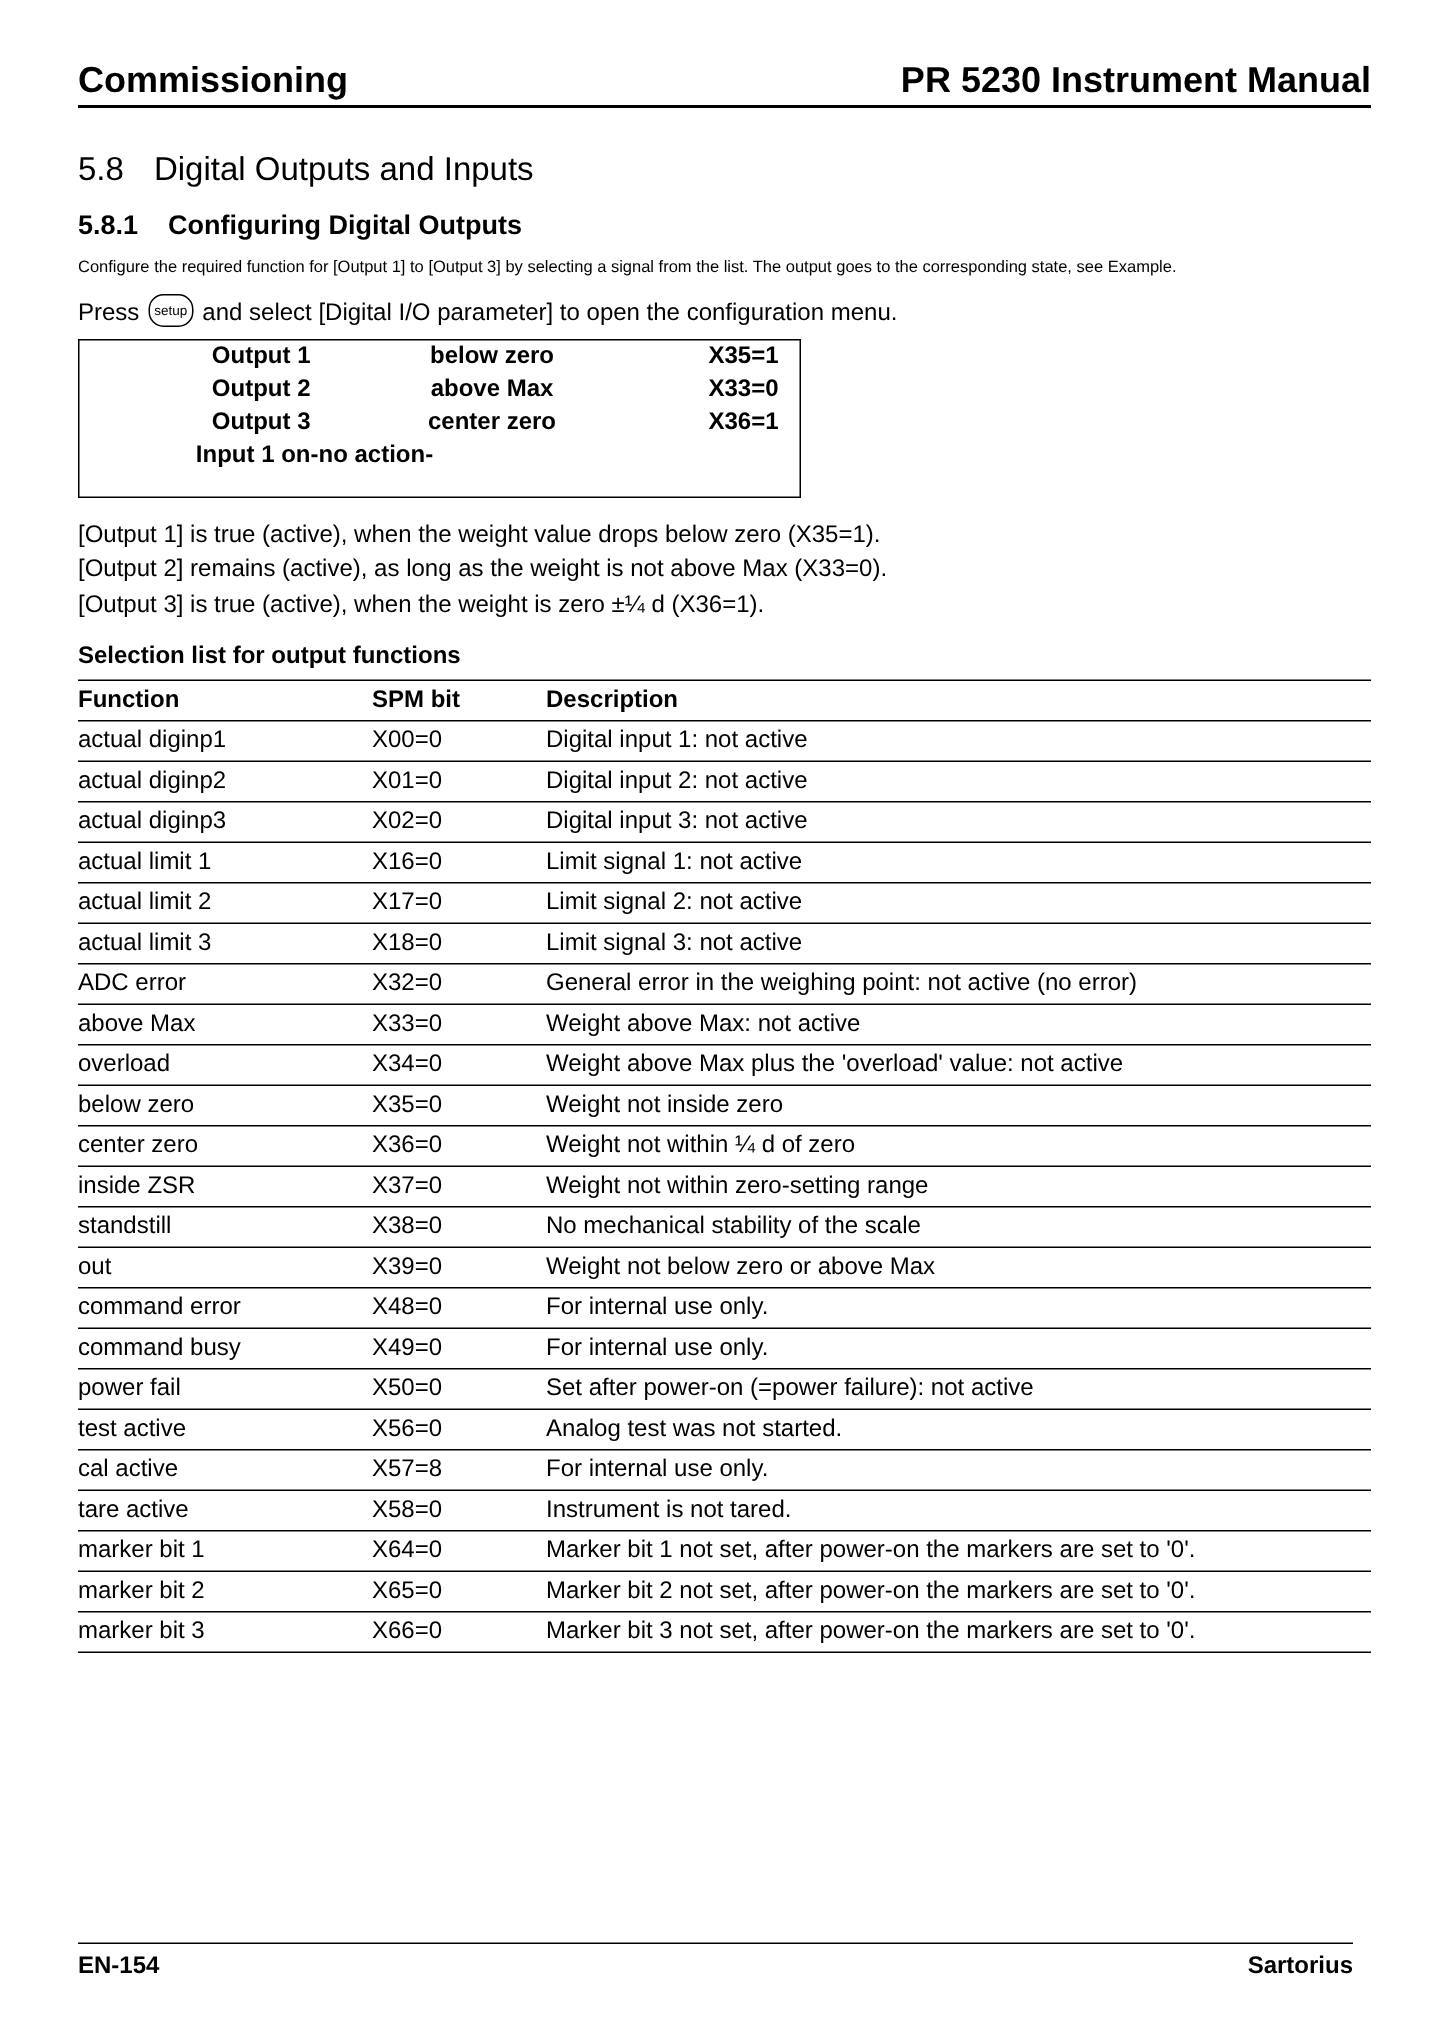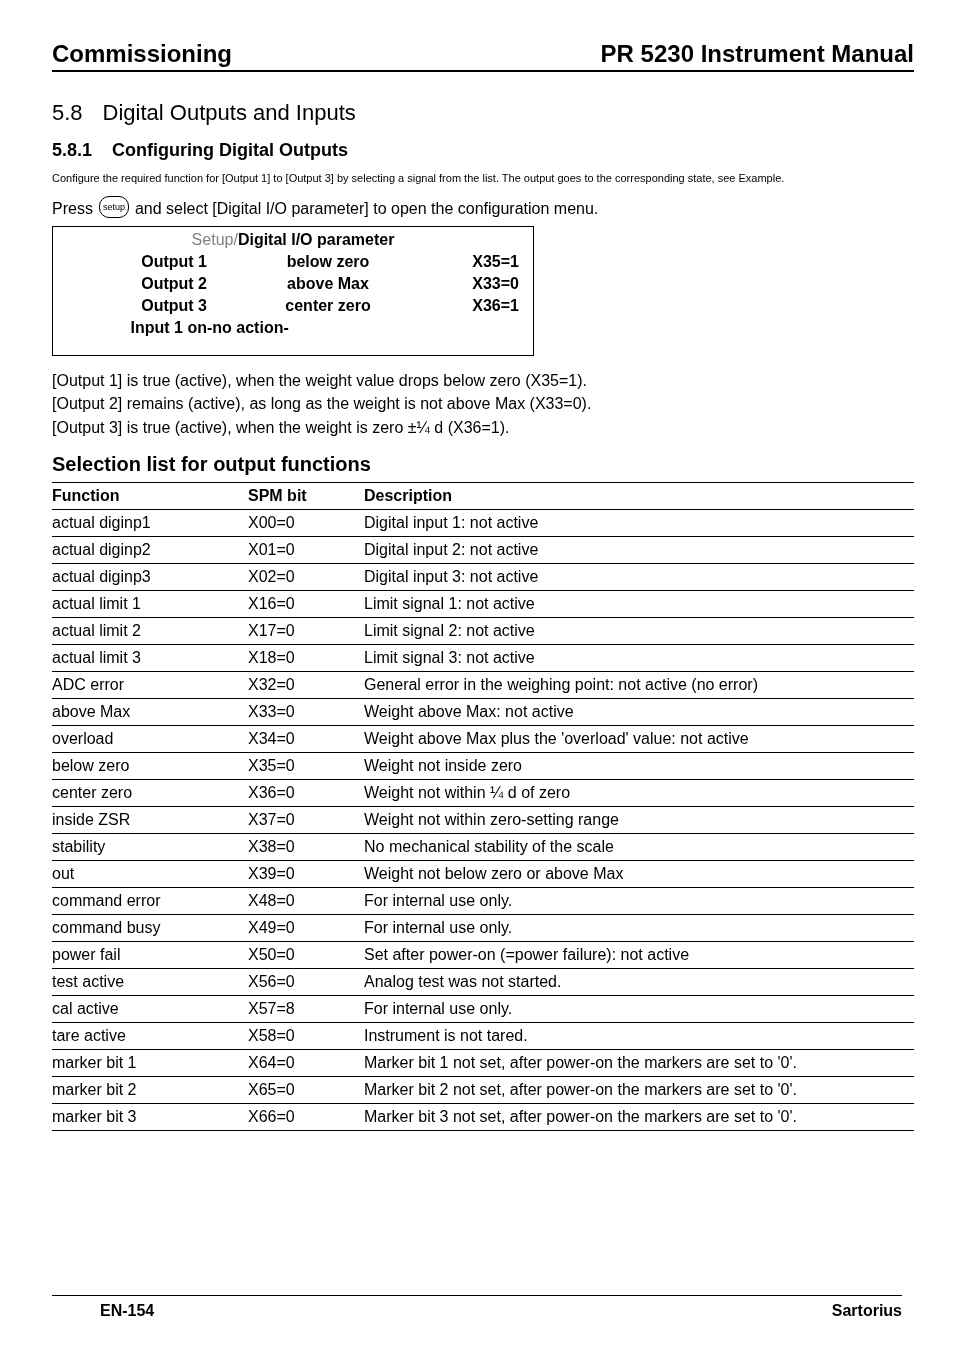--- a/index.html
+++ b/index.html
@@ -82,21 +82,21 @@
     display: flex;
     padding: 2px 14px;
   }
   .param-row .c1 { flex: 0 0 140px; font-weight: 700; text-align: right; }
   .param-row .c2 { flex: 1; text-align: center; font-weight: 700; }
   .param-row .c3 { flex: 0 0 70px; text-align: right; font-weight: 700; }
   .param-row.last { padding-bottom: 18px; }
   .param-row .center-span { flex: 1; text-align: left; font-weight: 700; }
   .output-notes p { margin: 0 0 2px 0; font-size: 16px; line-height: 1.35; }
   .selection-heading {
-    font-size: 20px;
+    font-size: 16px;
     font-weight: 700;
     margin: 14px 0 6px 0;
   }
   table.func-table {
     width: 100%;
     border-collapse: collapse;
     font-size: 16px;
   }
   table.func-table th {
     text-align: left;
@@ -117,21 +117,21 @@
     position: absolute;
     left: 52px;
     right: 52px;
     bottom: 30px;
     display: flex;
     justify-content: space-between;
     border-top: 1px solid #000;
     padding-top: 6px;
     font-size: 16px;
   }
-  .footer-left { font-weight: 700; margin-left: 48px; }
+  .footer-left { font-weight: 700; }
   .footer-right { font-weight: 700; }
 </style>
 </head>
 <body>
 
 <div class="page">
 
   <div class="header-row">
     <div class="header-left">Commissioning</div>
     <div class="header-right">PR 5230 Instrument Manual</div>
@@ -147,23 +147,20 @@
 
   <p class="body">Configure the required function for [Output 1] to [Output 3] by selecting a signal from the list. The output goes to the corresponding state, see Example.</p>
 
   <div class="press-line">
     <span>Press</span>
     <span class="setup-icon">setup</span>
     <span>and select [Digital I/O parameter] to open the configuration menu.</span>
   </div>
 
   <div class="param-box">
-    <div class="param-title">
-      <span class="gray">Setup/</span><span class="bold">Digital I/O parameter</span>
-    </div>
     <div class="param-row">
       <span class="c1">Output 1</span>
       <span class="c2">below zero</span>
       <span class="c3">X35=1</span>
     </div>
     <div class="param-row">
       <span class="c1">Output 2</span>
       <span class="c2">above Max</span>
       <span class="c3">X33=0</span>
     </div>
@@ -249,21 +246,21 @@
           <td class="col-fn">center zero</td>
           <td class="col-spm">X36=0</td>
           <td>Weight not within ¼ d of zero</td>
         </tr>
         <tr>
           <td class="col-fn">inside ZSR</td>
           <td class="col-spm">X37=0</td>
           <td>Weight not within zero-setting range</td>
         </tr>
         <tr>
-          <td class="col-fn">stability</td>
+          <td class="col-fn">standstill</td>
           <td class="col-spm">X38=0</td>
           <td>No mechanical stability of the scale</td>
         </tr>
         <tr>
           <td class="col-fn">out</td>
           <td class="col-spm">X39=0</td>
           <td>Weight not below zero or above Max</td>
         </tr>
         <tr>
           <td class="col-fn">command error</td>

